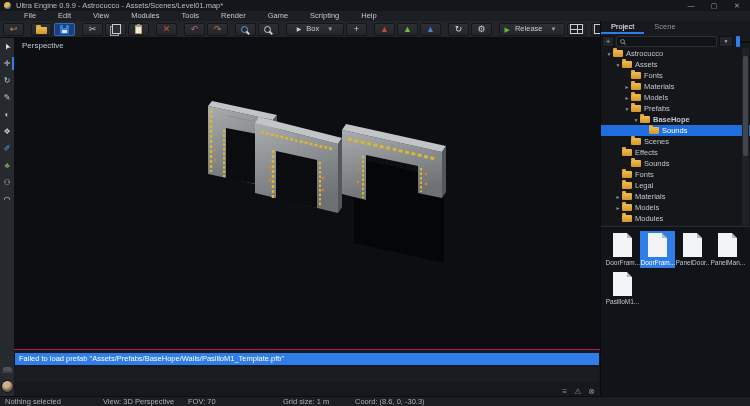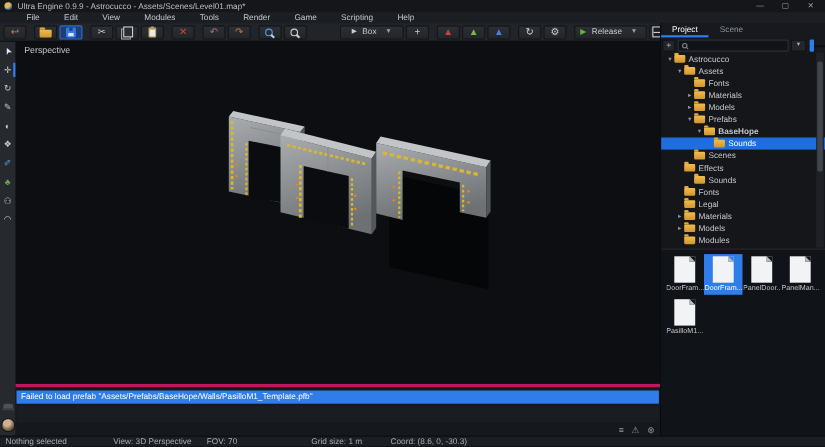--- a/index.html
+++ b/index.html
@@ -49,21 +49,21 @@
   .tool{width:14px;height:17px;display:flex;align-items:center;justify-content:center;font-size:8px;color:#c6cad0;position:relative}
   .tool.active::after{content:"";position:absolute;right:0;top:2px;bottom:2px;width:2px;background:#2e7de9}
   .sidebar-bottom{position:absolute;left:0;bottom:4px;width:14px;display:flex;flex-direction:column;align-items:center;gap:9px}
   .cap{width:9px;height:4px;background:#4d525a;border-radius:2px 2px 0 0;position:relative}
   .cap::after{content:"";position:absolute;left:-1px;bottom:-2px;width:11px;height:2px;background:#3c4148;border-radius:1px}
   .avatar{width:11px;height:11px;border-radius:50%;background:radial-gradient(circle at 40% 30%,#cdb191 0 30%,#6e5a45 65%,#3a3128);border:1px solid #14161a}
   
   .viewport{position:absolute;left:14px;top:38px;width:586px;height:311px;background:#0c0e11}
   .vp-label{position:absolute;left:8px;top:3px;font-size:8px;color:#c3c8cd}
   
-  .console{position:absolute;left:14px;top:349px;width:586px;height:48px;background:#15181d;border-top:3px solid #be185d;box-sizing:border-box}
+  .console{position:absolute;left:14px;top:349px;width:586px;height:48px;background:#15181d;border-top:1px solid #be185d;box-sizing:border-box}
   .console-error{margin:3px 1px 0 1px;height:12px;background:#2e7de9;color:#fff;font-size:7.5px;line-height:12px;padding:0 4px;white-space:nowrap;overflow:hidden}
   .console-empty{margin:2px 1px;height:15px;background:#191d22}
   .console-icons{position:absolute;right:5px;bottom:1px;display:flex;gap:7px;color:#8f959c;font-size:8px}
   
   .statusbar{position:absolute;left:0;right:0;bottom:0;height:9px;background:#1b1e23;border-top:1px solid #0b0c0e;z-index:4}
   .status-item{position:absolute;top:0;font-size:7.5px;line-height:9px;color:#a9afb6;white-space:nowrap}
   
   .rpanel{position:absolute;right:0;top:21px;width:150px;bottom:9px;background:#17191e;border-left:1px solid #090a0c;box-sizing:border-box;z-index:2}
   .rtabs{display:flex;height:13px;align-items:stretch}
   .rtab{padding:0 10px;font-size:7.5px;color:#8f959c;display:flex;align-items:center;border-bottom:2px solid transparent;box-sizing:border-box}
@@ -152,21 +152,21 @@
       <span style="color: rgb(192, 122, 69);">↷</span>
     </span>
     <span class="tsep"></span>
     <span class="tbtn">
       <span class="icon-mag blue"></span>
     </span>
     <span class="tbtn">
       <span class="icon-mag"></span>
     </span>
     <span class="tsep"></span>
-    <span class="tbtn" style="min-width: 58px; margin-left: 23px;">
+    <span class="tbtn" style="min-width: 58px;">
       <span class="ddplay">▶</span>
       <span class="dd-label">Box</span>
       <span class="dd-arrow">▼</span>
     </span>
     <span class="tbtn">
       <span style="color: rgb(201, 204, 209);">+</span>
     </span>
     <span class="tsep"></span>
     <span class="tbtn">
       <span style="color: rgb(196, 71, 58);">▲</span>

